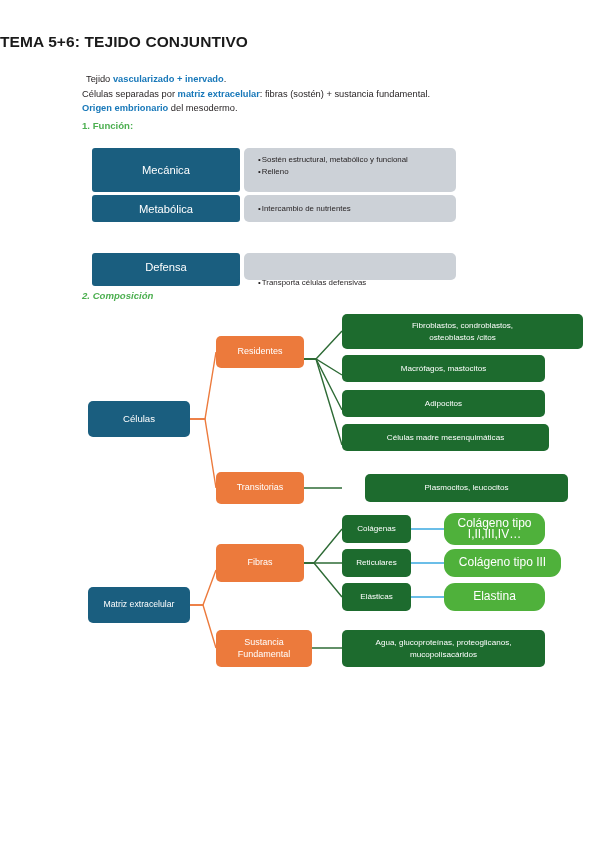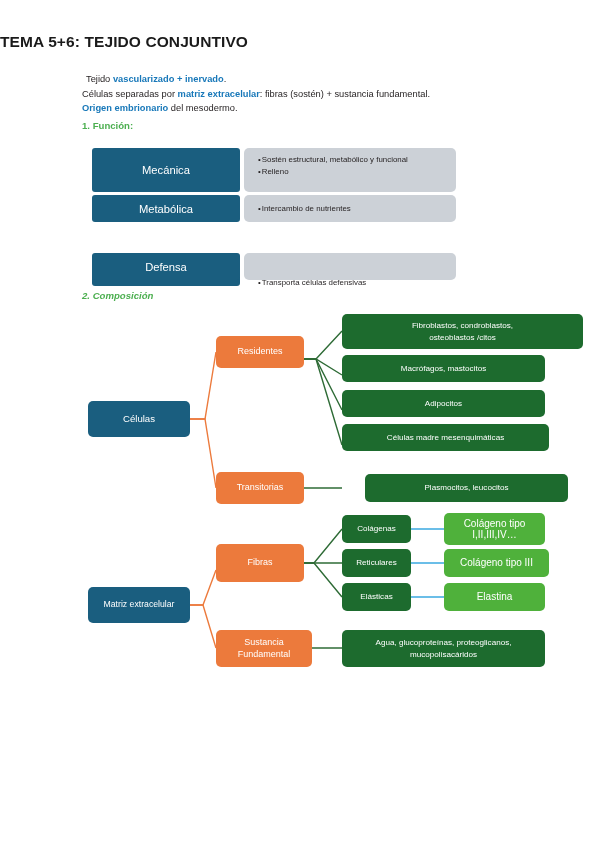--- a/index.html
+++ b/index.html
@@ -102,21 +102,21 @@
     display: flex;
     align-items: center;
     justify-content: center;
     text-align: center;
     color: #ffffff;
     line-height: 11.5px;
   }
   .node-blue   { background: #1a5e7f; font-size: 9.6px; }
   .node-orange { background: #ec7a3c; font-size: 9px; }
   .node-green  { background: #1d6b2e; font-size: 8.1px; }
-  .node-lgreen { background: #4fb13b; font-size: 10px; }
+  .node-lgreen { background: #4fb13b; font-size: 12px; border-radius: 11px; }
 
   
   #connectors {
     position: absolute;
     left: 0;
     top: 0;
     width: 599px;
     height: 848px;
     pointer-events: none;
   }
@@ -215,21 +215,21 @@
 
   <div class="node node-green" style="left:342px; top:515px; width:69px; height:28px;">Colágenas</div>
   <div class="node node-green" style="left:342px; top:549px; width:69px; height:28px;text-align:right;">Reticulares</div>
   <div class="node node-green" style="left:342px; top:583px; width:69px; height:28px;">Elásticas</div>
 
   <div class="node node-lgreen" style="left:444px; top:513px; width:101px; height:32px; flex-direction:column;">
     <span>Colágeno tipo</span>
     <span>I,II,III,IV…</span>
   </div>
 
-  <div class="node node-lgreen" style="left:444px; top:549px; width:105px; height:28px;">Colágeno tipo III</div>
+  <div class="node node-lgreen" style="left:444px; top:549px; width:117px; height:28px;">Colágeno tipo III</div>
 
   <div class="node node-lgreen" style="left:444px; top:583px; width:101px; height:28px;">Elastina</div>
 
   <div class="node node-green" style="left:342px; top:630px; width:203px; height:37px; flex-direction:column;">
     <span>Agua, glucoproteínas, proteoglicanos,</span>
     <span>mucopolisacáridos</span>
   </div>
 
 </div>
 

